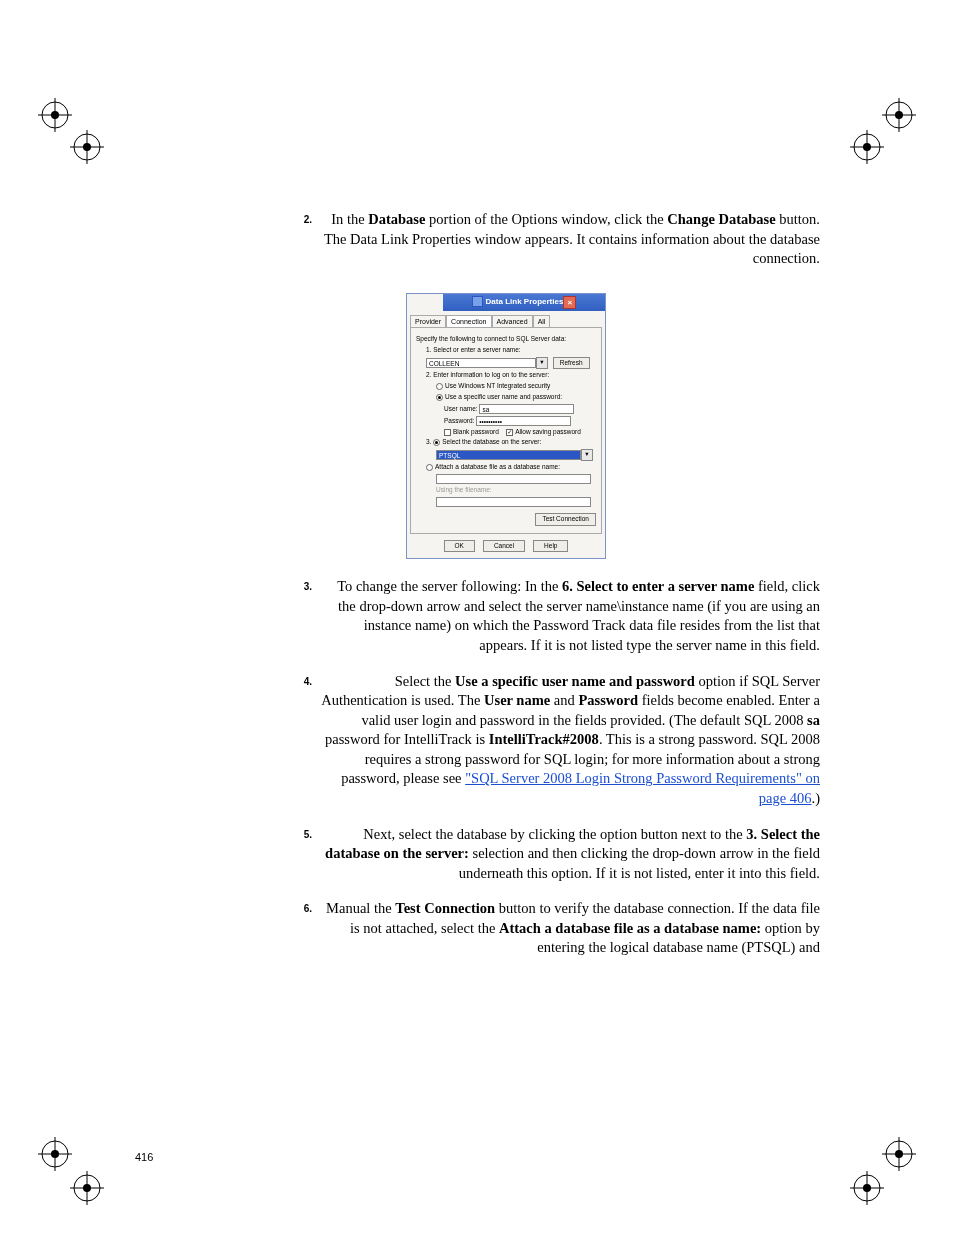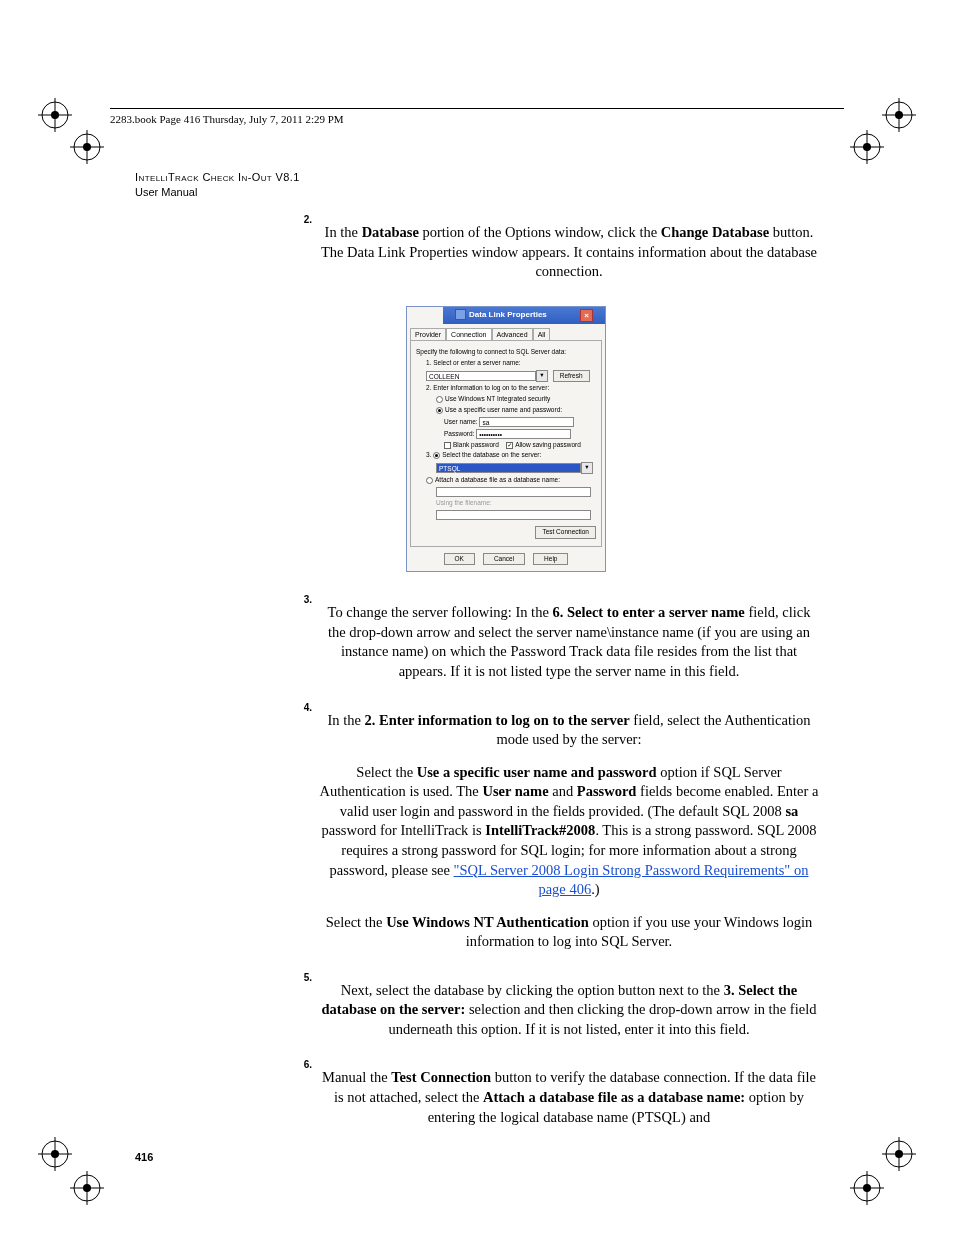--- a/index.html
+++ b/index.html
@@ -68,49 +68,49 @@
     width: 22px;
     flex: 0 0 22px;
     font-family: Verdana, Arial, sans-serif;
     font-size: 10px;
     font-weight: bold;
     text-align: right;
     padding-right: 6px;
     padding-top: 3px;
   }
   .step-body { flex: 1; }
-  .step-body p { margin: 13px 0 10px 0; text-align: center; }
+  .step-body p { margin: 0 0 10px 0; text-align: right; }
   .bold { font-weight: bold; }
   .link { color: #1b4fd1; text-decoration: underline; }
   .page-num {
     position: absolute;
     left: 135px;
     bottom: 72px;
     font-family: Verdana, Arial, sans-serif;
     font-size: 11px;
-    font-weight: bold;
+    font-weight: normal;
   }
   
   .dlg-wrap {
     margin: 14px 0 18px 116px;
     width: 198px;
     font-family: Tahoma, Arial, sans-serif;
     font-size: 7px;
     color: #000;
     border: 1px solid #7a94c8;
     background: #f5f4f0;
   }
   .dlg-title {
     display: flex;
     align-items: center;
-    justify-content: space-between;
+    justify-content: center;
     background: linear-gradient(#4a78d4, #315fc0);
     color: #fff;
     font-weight: bold;
-    padding: 2px 12px;
+    padding: 2px 0;
     font-size: 8px;
     margin-left: 36px;
   }
   .dlg-close {
     width: 11px; height: 11px;
     background: #e46b53;
     color: #fff;
     font-size: 8px;
     line-height: 11px;
     text-align: center;
@@ -248,26 +248,21 @@
         <line x1="17" y1="0" x2="17" y2="34" stroke="#000"></line>
         <line x1="0" y1="17" x2="34" y2="17" stroke="#000"></line>
       </svg></div>
   <div class="reg-mark reg-br2"><svg viewBox="0 0 34 34">
         <circle cx="17" cy="17" r="13" fill="none" stroke="#000"></circle>
         <circle cx="17" cy="17" r="4" fill="#000"></circle>
         <line x1="17" y1="0" x2="17" y2="34" stroke="#000"></line>
         <line x1="0" y1="17" x2="34" y2="17" stroke="#000"></line>
       </svg></div>
 
-  <div class="header-line">2283.book  Page 416  Thursday, July 7, 2011  2:29 PM</div>
-
-  <div class="book-title-area">
-    <div class="smallcaps">IntelliTrack Check In-Out V8.1</div>
-    <div>User Manual</div>
-  </div>
+
 
   <div class="content">
 
     <div class="step">
       <div class="step-num">2.</div>
       <div class="step-body">
         <p>
           <span>In the </span><span class="bold">Database</span><span> portion of the Options window, click the </span><span class="bold">Change Database</span><span> button. The Data Link Properties window appears. It contains information about the database connection.</span>
         </p>
       </div>
@@ -325,27 +320,21 @@
         <p>
           <span>To change the server following: In the </span><span class="bold">6. Select to enter a server name</span><span> field, click the drop-down arrow and select the server name\instance name (if you are using an instance name) on which the Password Track data file resides from the list that appears. If it is not listed type the server name in this field.</span>
         </p>
       </div>
     </div>
 
     <div class="step">
       <div class="step-num">4.</div>
       <div class="step-body">
         <p>
-          <span>In the </span><span class="bold">2. Enter information to log on to the server</span><span> field, select the Authentication mode used by the server:</span>
-        </p>
-        <p>
           <span>Select the </span><span class="bold">Use a specific user name and password</span><span> option if SQL Server Authentication is used. The </span><span class="bold">User name</span><span> and </span><span class="bold">Password</span><span> fields become enabled. Enter a valid user login and password in the fields provided. (The default SQL 2008 </span><span class="bold">sa</span><span> password for IntelliTrack is </span><span class="bold">IntelliTrack#2008</span><span>. This is a strong password. SQL 2008 requires a strong password for SQL login; for more information about a strong password, please see </span><a href="#" class="link">"SQL Server 2008 Login Strong Password Requirements" on page 406</a><span>.)</span>
-        </p>
-        <p>
-          <span>Select the </span><span class="bold">Use Windows NT Authentication</span><span> option if you use your Windows login information to log into SQL Server.</span>
         </p>
       </div>
     </div>
 
     <div class="step">
       <div class="step-num">5.</div>
       <div class="step-body">
         <p>
           <span>Next, select the database by clicking the option button next to the </span><span class="bold">3. Select the database on the server:</span><span> selection and then clicking the drop-down arrow in the field underneath this option. If it is not listed, enter it into this field.</span>
         </p>

